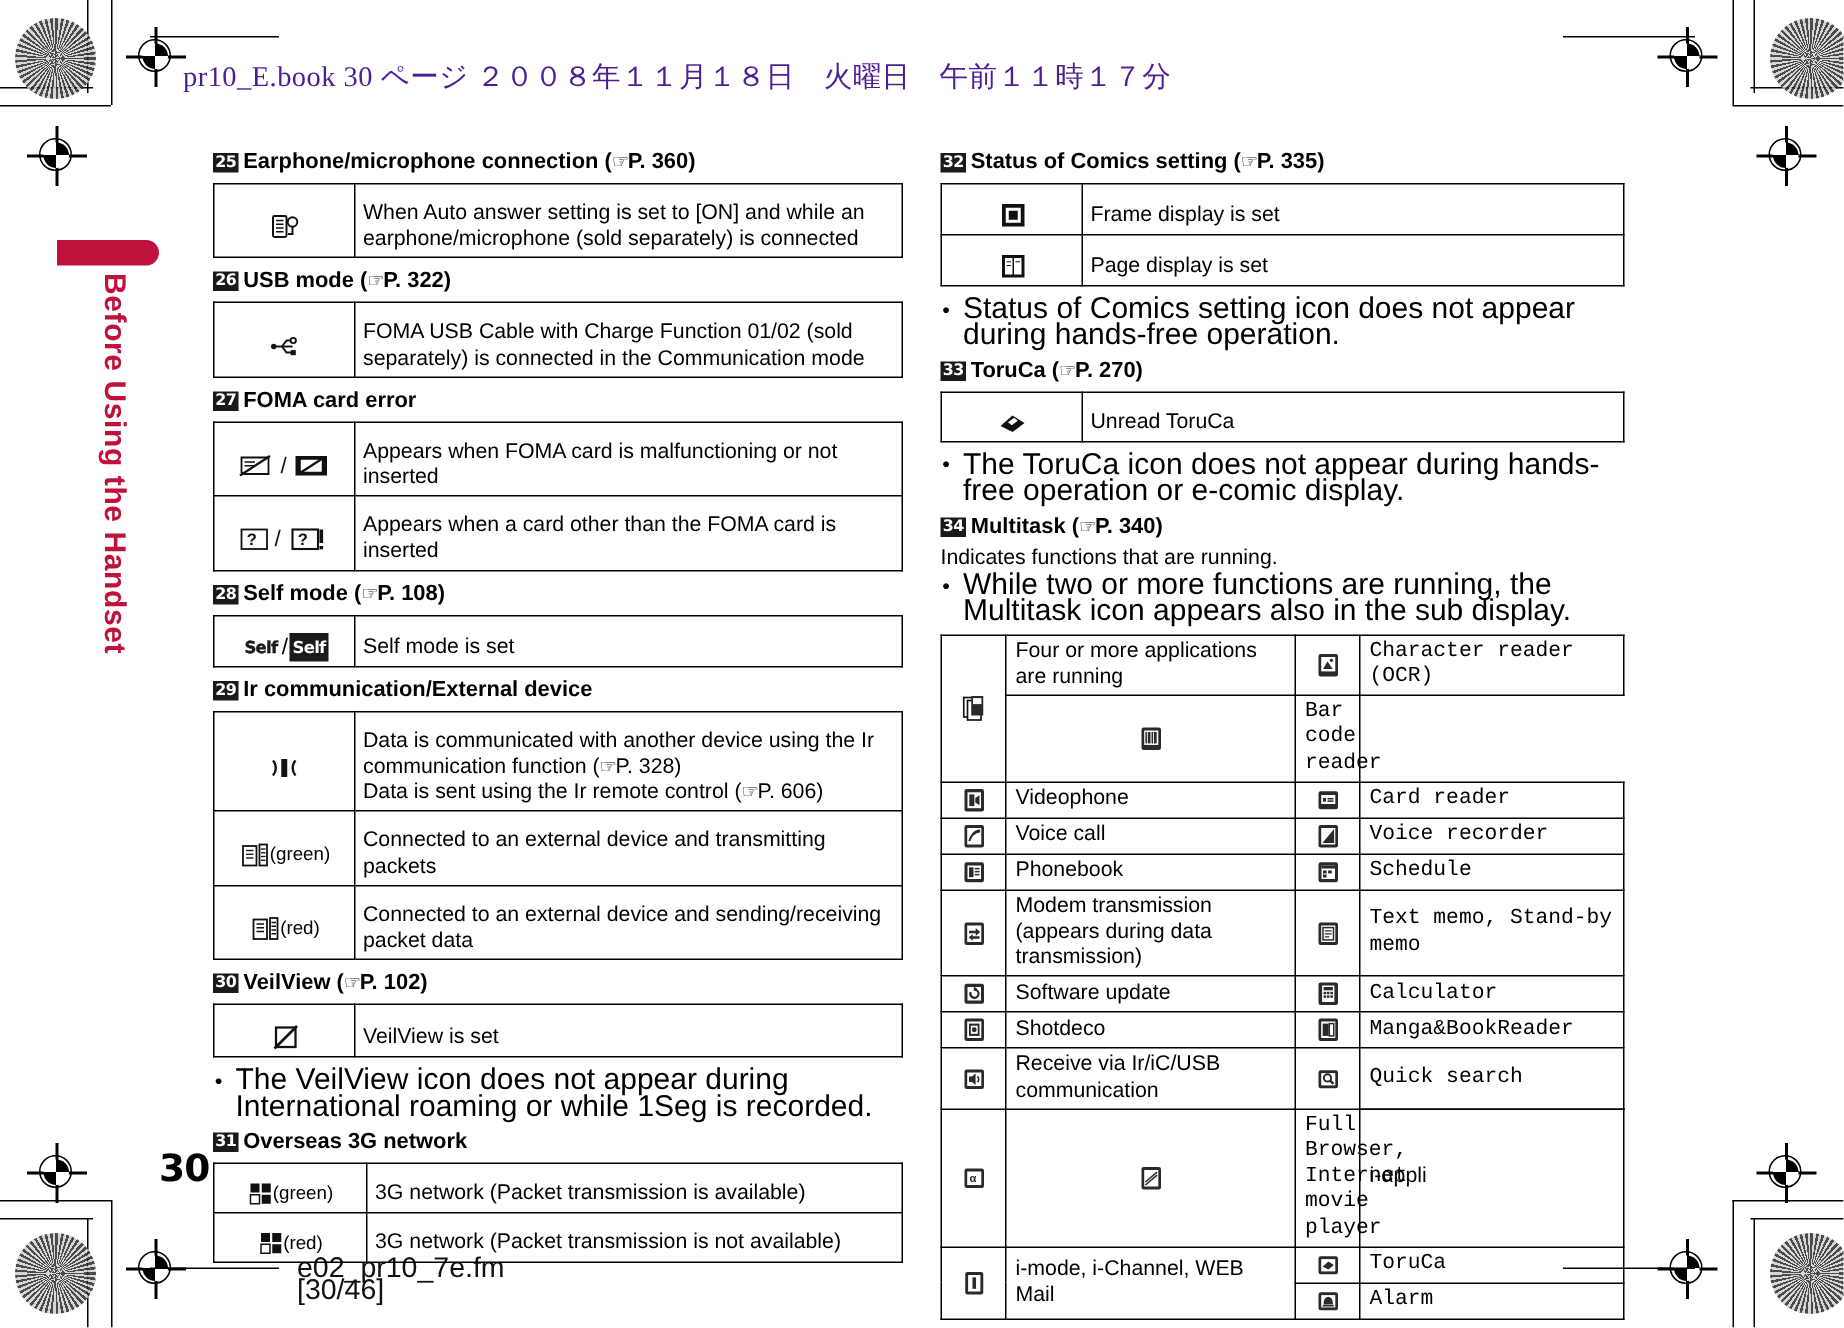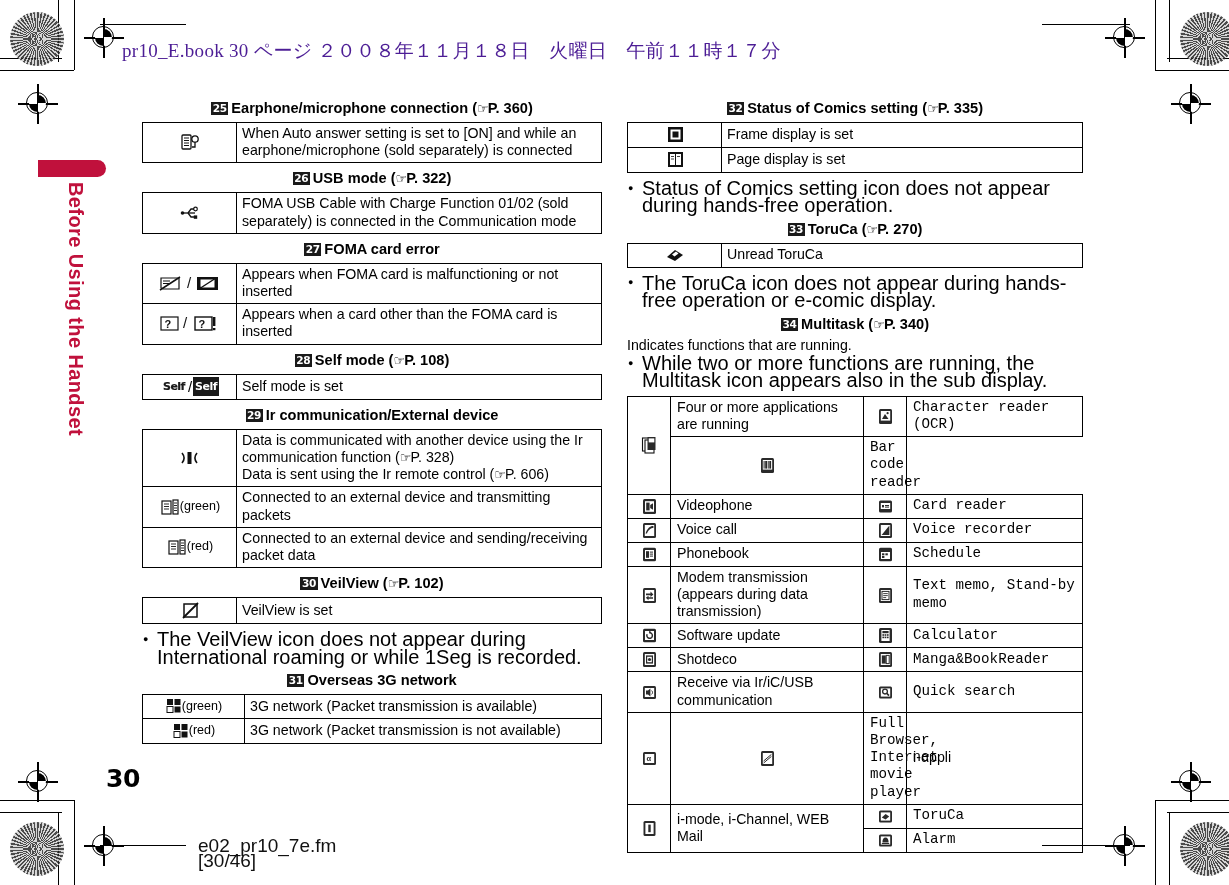--- a/index.html
+++ b/index.html
@@ -62,21 +62,20 @@
   
   .col{position:absolute;top:100px;}
   .col-left{left:142px;width:460px;}
   .col-right{left:627px;width:456px;}
 
   
   .sec-h{
     display:flex;align-items:flex-start;gap:3px;
     font-weight:bold;font-size:14.6px;line-height:17px;
     margin:0 0 5px 0;
-    justify-content:center;
   }
   .sec-h.tight{margin-bottom:4px;}
   .numbox{
     display:inline-block;background:#1a1a1a;color:#fff;
     font-size:10.6px;font-weight:bold;line-height:13px;
     padding:0 1.5px;min-width:13px;text-align:center;
     font-family:"DejaVu Sans", sans-serif;
     margin-top:2px;flex:none;letter-spacing:-.3px;
   }
   .sec-t{font-weight:bold;}
@@ -84,21 +83,21 @@
   .hand{font-family:"DejaVu Sans", sans-serif;font-size:13px;letter-spacing:-1px;}
 
   
   table.icons{
     border-collapse:collapse;width:100%;
     margin:0 0 7px 0;table-layout:fixed;
   }
   table.icons td{
     border:1.2px solid #000;
     font-size:14.2px;line-height:17.2px;
-    padding:2px 4px 3px 5px;
+    padding:11px 4px 3px 5px;
     vertical-align:middle;
   }
   td.ic{text-align:center;padding:2px 2px;white-space:nowrap;}
   .w-ic{width:84px;}
   .w-ic2{width:92px;}
 
   
   ul.notes{margin:0 0 6px 0;padding:0;list-style:none;}
   ul.notes li{
     position:relative;padding-left:15px;

